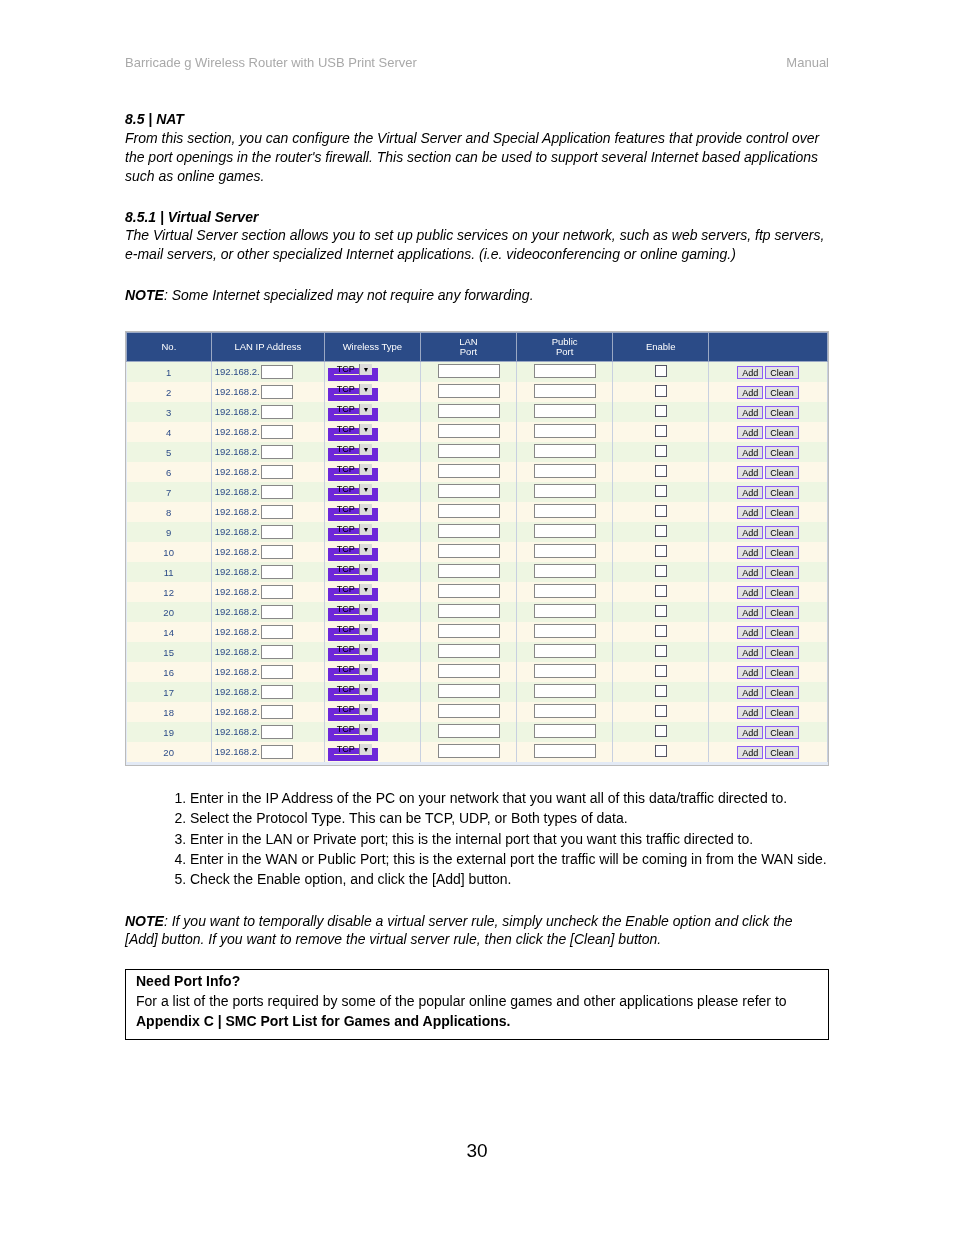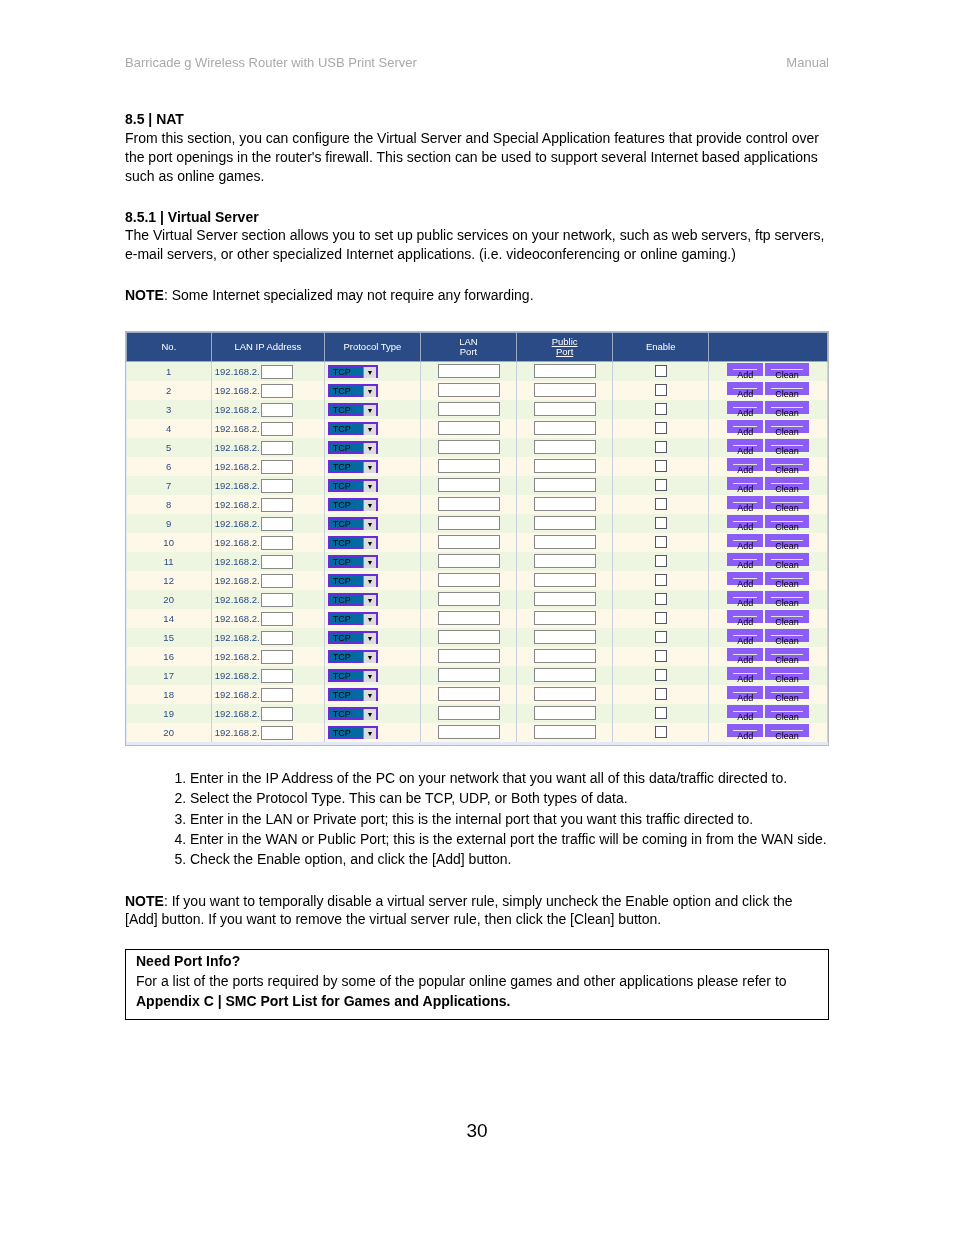--- a/index.html
+++ b/index.html
@@ -23,20 +23,21 @@
     margin-bottom: 40px;
     gap: 44px;
   }
   .section-title {
     font-weight: bold;
     font-size: 14px;
   }
   .body-text {
     margin: 0;
     line-height: 1.35;
+    font-style: italic;
   }
   .para-gap { margin-top: 22px; }
   .note-bold { font-weight: bold; }
   ol.steps {
     margin: 4px 0 0 0;
     padding-left: 65px;
     line-height: 1.45;
   }
   ol.steps li { margin-bottom: 0; }
   .info-box {
@@ -89,23 +90,23 @@
     display: inline-block;
     width: 30px;
     height: 12px;
     border: 1px solid #888;
     background: #fff;
     vertical-align: middle;
     margin-left: 1px;
   }
   .proto-sel {
     display: inline-flex;
-    align-items: flex-start;
-    border: 2px solid #6d28d9;
-    background: #0369a1;
+    align-items: flex-end;
+    border: 6px solid #6d28d9;
+    background: #fef9c3;
     height: 13px;
     width: 50px;
     box-sizing: border-box;
     padding-left: 3px;
     color: #000;
     font-size: 9px;
     line-height: 11px;
   }
   .proto-sel .caret {
     margin-left: auto;
@@ -125,21 +126,21 @@
   }
   .chk {
     display: inline-block;
     width: 10px;
     height: 10px;
     border: 1px solid #556;
     background: #fff;
   }
   .btn {
     display: inline-block;
-    border: 6px solid #8b5cf6;
+    border: 1px solid #8b5cf6;
     background: #e2e2e2;
     color: #000;
     font-size: 9px;
     line-height: 12px;
     height: 13px;
     padding: 0 4px;
     box-sizing: border-box;
     margin: 0 1px;
   }
   .col-no     { width: 70px; }
@@ -176,24 +177,24 @@
   <p class="body-text">
     <span class="note-bold">NOTE</span><span>: Some Internet specialized may not require any forwarding.</span>
   </p>
 
   <div class="shot-wrap">
     <table class="vs-table">
       <thead>
         <tr>
           <th class="col-no">No.</th>
           <th class="col-ip">LAN IP Address</th>
-          <th class="col-proto">Protocol Type</th>
+          <th class="col-proto">Wireless Type</th>
           <th class="col-port" style="white-space:pre;">LAN
 Port</th>
-          <th class="col-port" style="white-space:pre;text-decoration:underline;">Public
+          <th class="col-port" style="white-space:pre;">Public
 Port</th>
           <th class="col-enable">Enable</th>
           <th class="col-act"></th>
         </tr>
       </thead>
       <tbody id="vs-body">
           <tr class="row-a">
             <td>1</td>
             <td class="ip-cell" style="text-align: left;"><span>192.168.2.</span><span class="ip-box"></span></td>
             <td style="text-align: left;"><span class="proto-sel">

